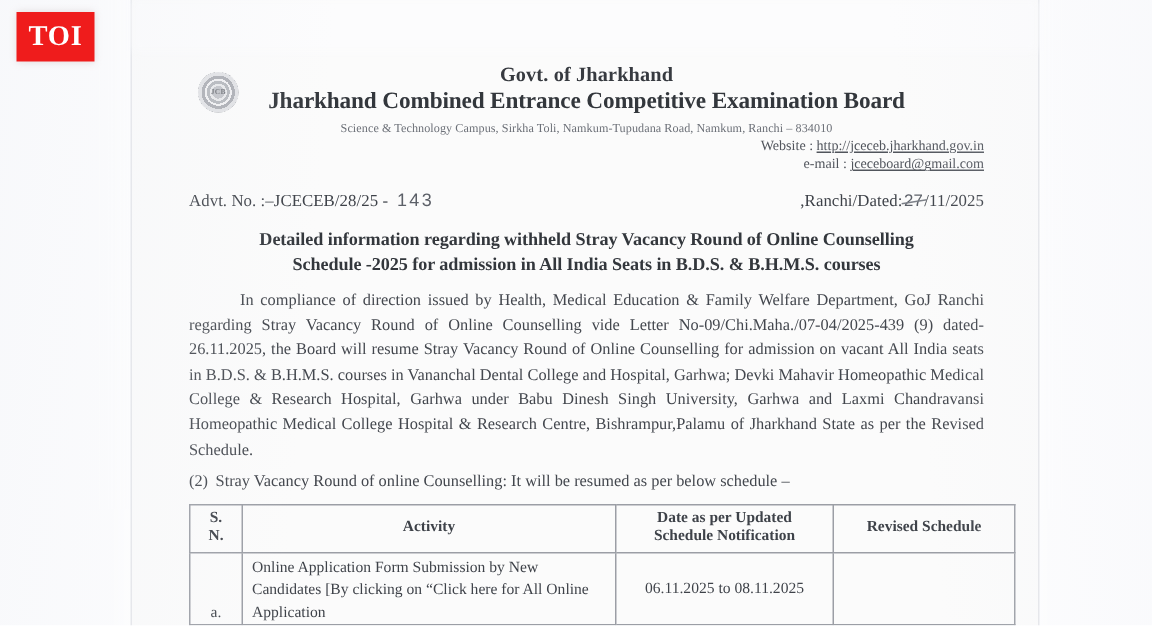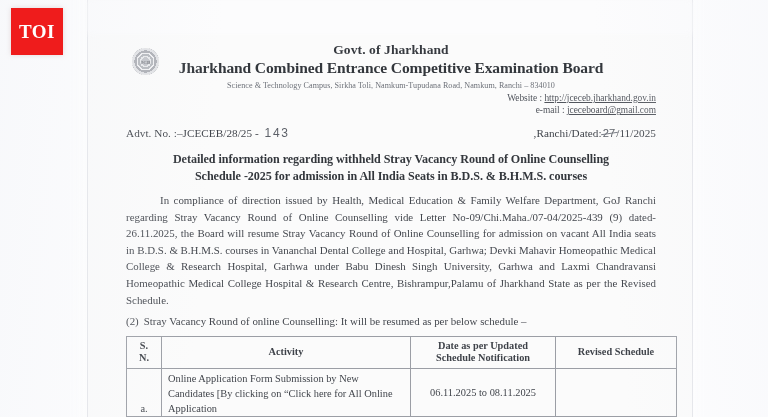--- a/index.html
+++ b/index.html
@@ -34,21 +34,21 @@
     filter: blur(7px);
     opacity: .9;
   }
 
   
   .toi-logo {
     position: absolute;
     left: 11px;
     top: 8px;
     width: 52px;
-    height: 47px;
+    height: 33px;
     background: #ef1c1c;
     display: flex;
     align-items: center;
     justify-content: center;
     box-shadow: 0 0 5px rgba(200,180,180,.45);
     z-index: 30;
   }
   .toi-logo span {
     color: #ffffff;
     font-family: "Liberation Serif", serif;

